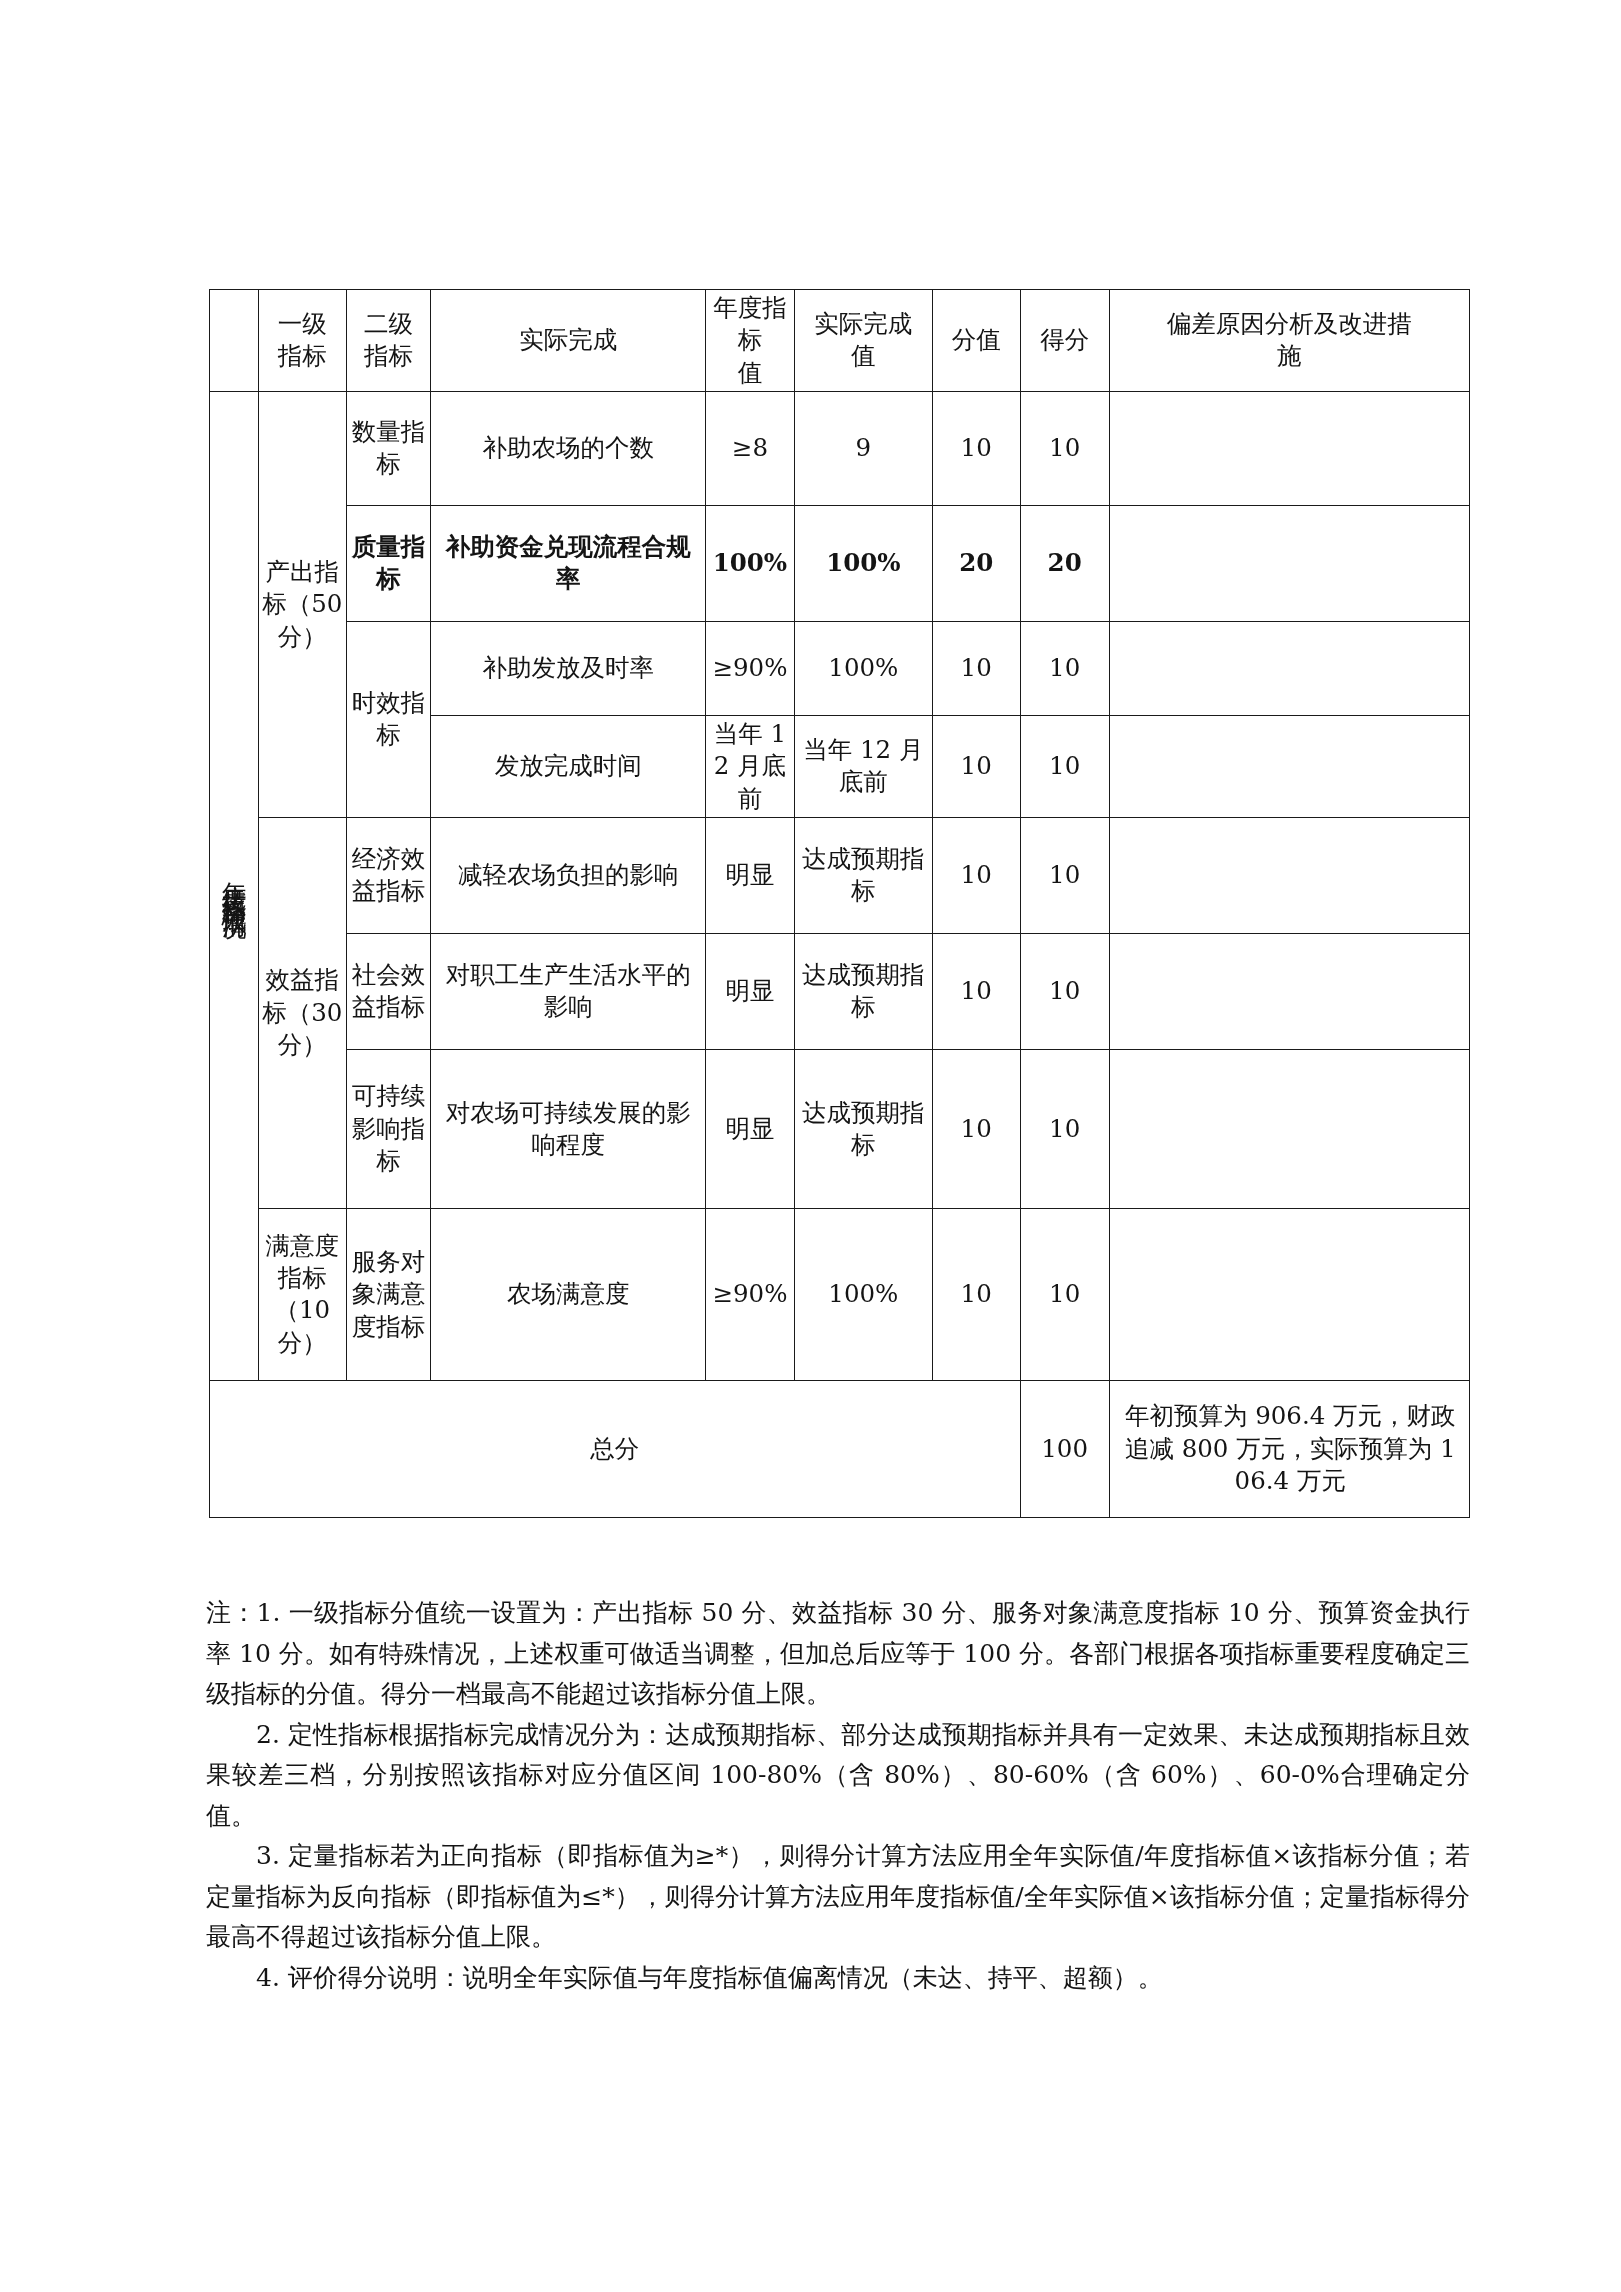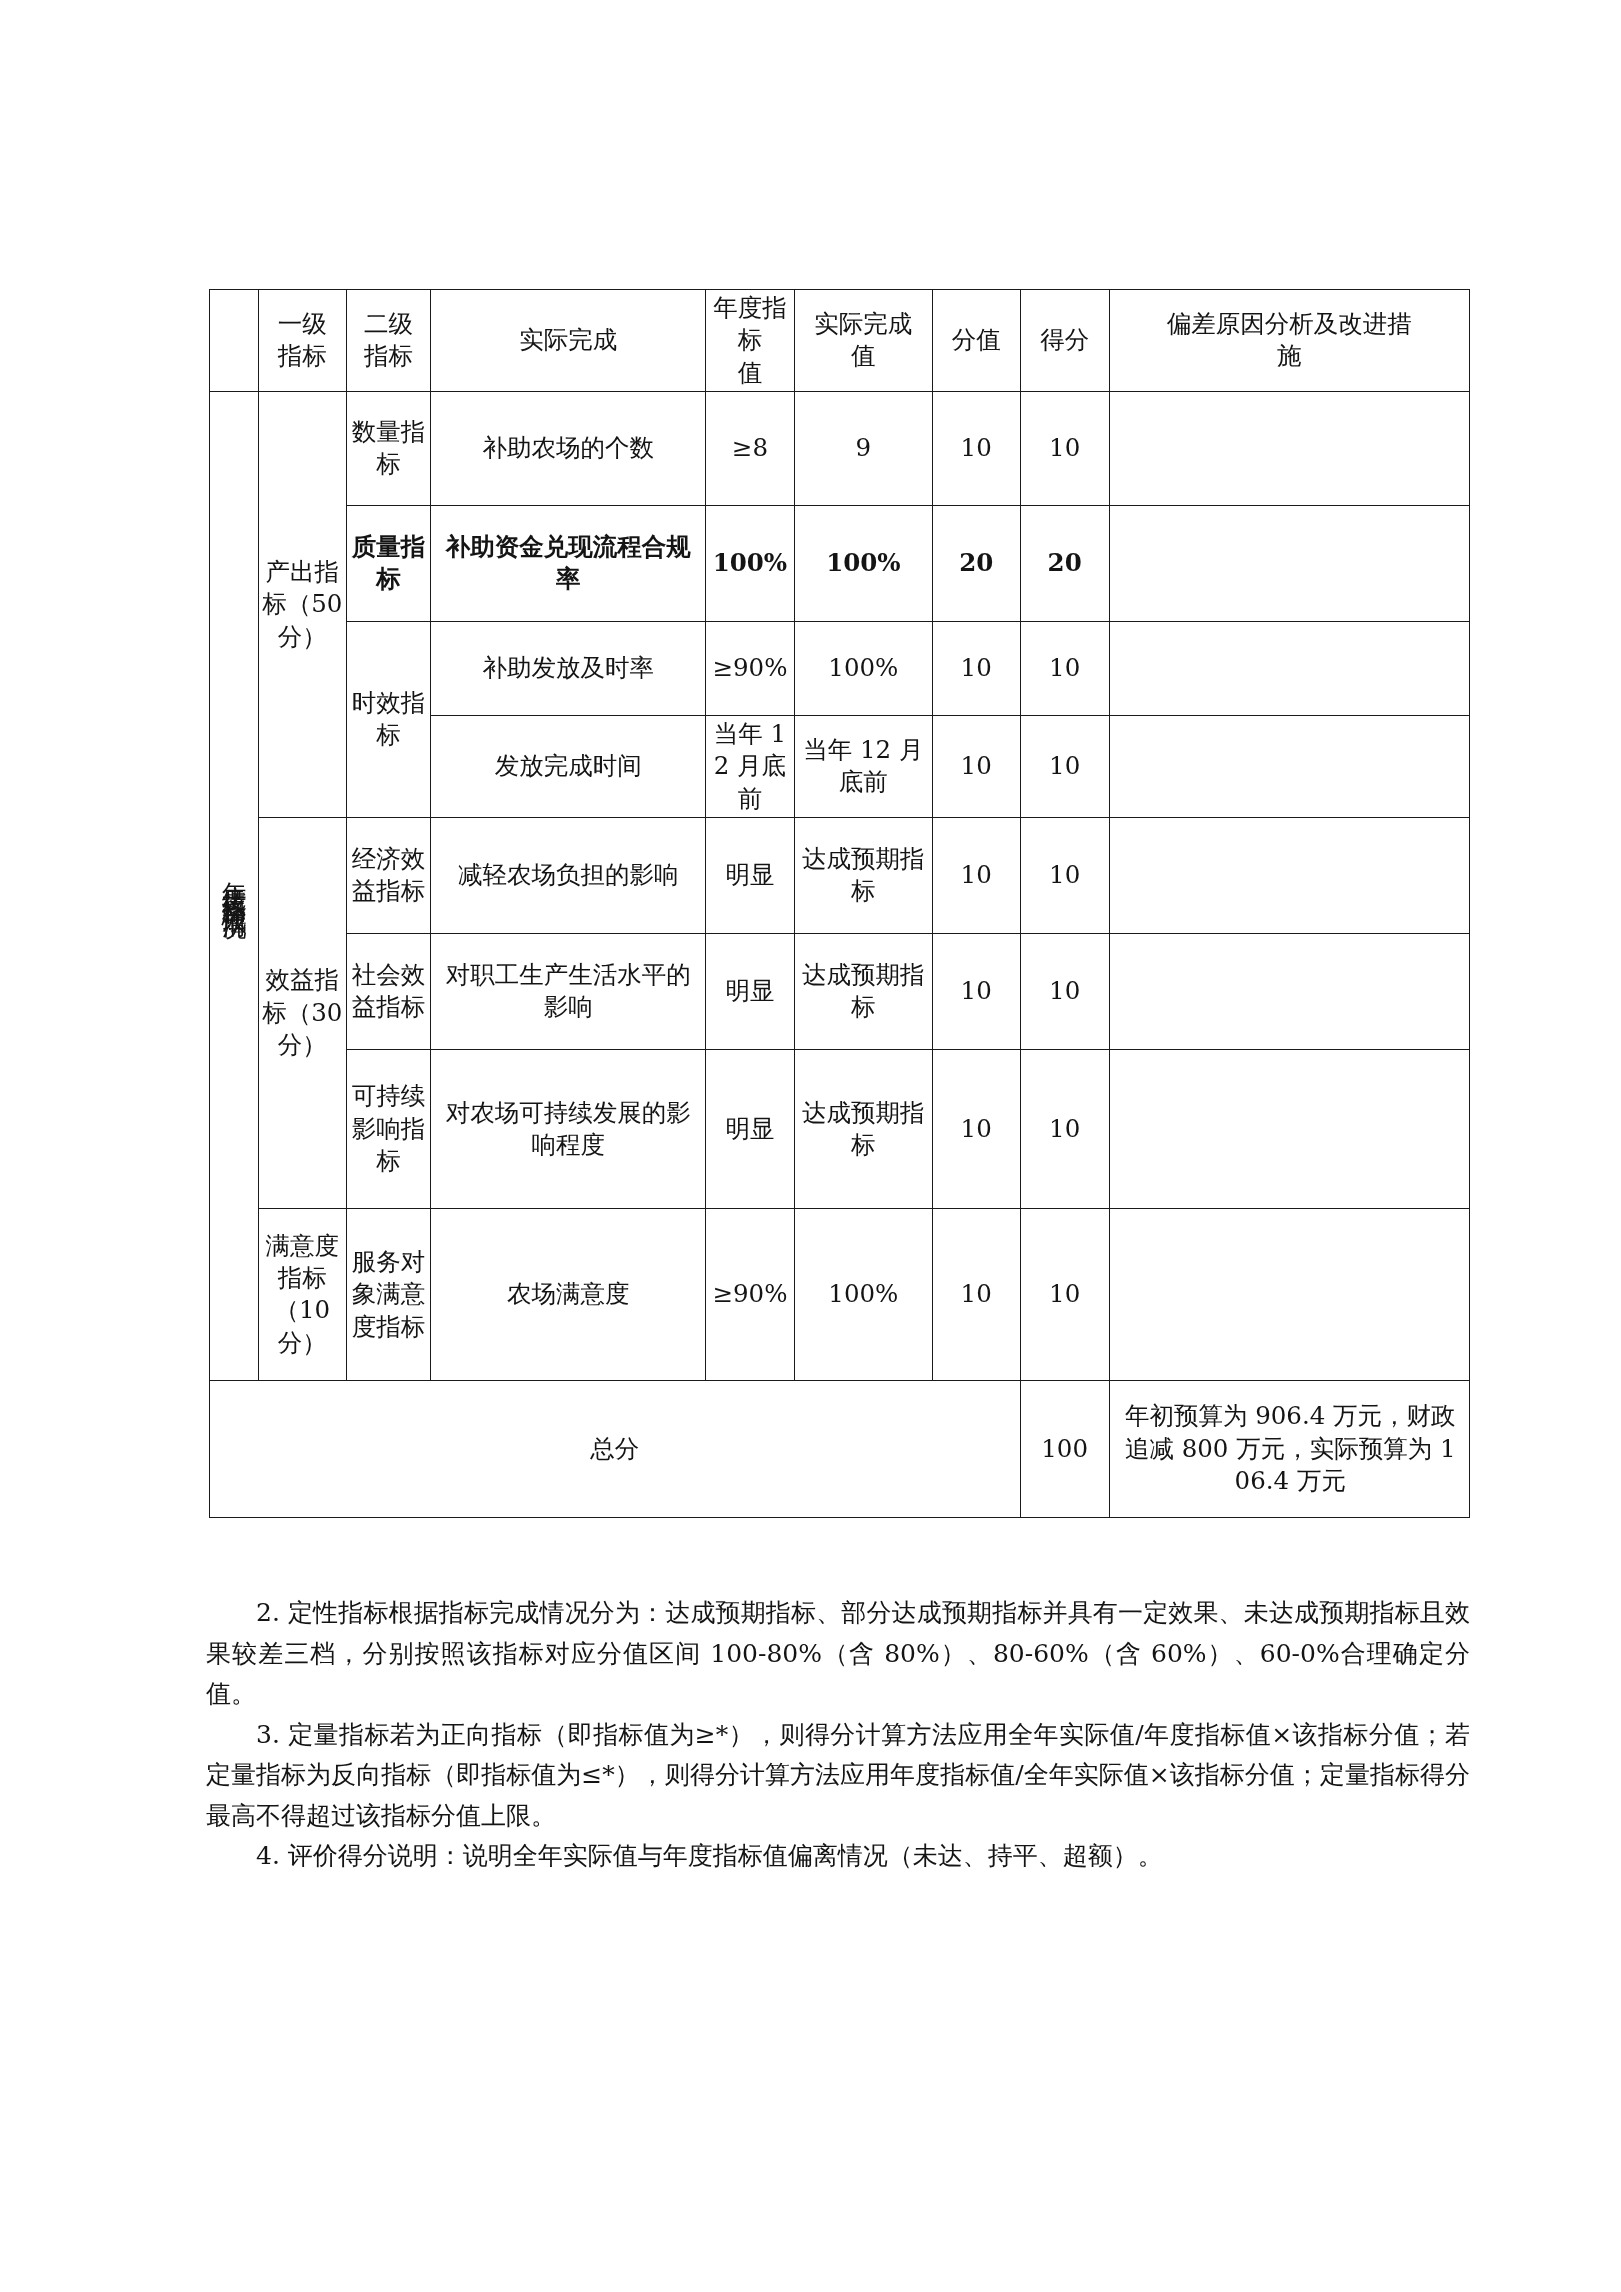--- a/index.html
+++ b/index.html
@@ -239,20 +239,21 @@
         <tr style="height:137px;">
           <td colspan="7" class="total-label"><span>总分</span></td>
           <td><span>100</span></td>
           <td class="budget-note"><span>年初预算为 906.4 万元，财政追减 800 万元，实际预算为 106.4 万元</span></td>
         </tr>
       </tbody>
     </table>
   </div>
 
   <div class="notes">
+    <p>注：1. 一级指标分值统一设置为：产出指标 50 分、效益指标 30 分、服务对象满意度指标 10 分、预算资金执行率 10 分。如有特殊情况，上述权重可做适当调整，但加总后应等于 100 分。各部门根据各项指标重要程度确定三级指标的分值。得分一档最高不能超过该指标分值上限。</p>
     <p class="indent">2. 定性指标根据指标完成情况分为：达成预期指标、部分达成预期指标并具有一定效果、未达成预期指标且效果较差三档，分别按照该指标对应分值区间 100-80%（含 80%）、80-60%（含 60%）、60-0%合理确定分值。</p>
     <p class="indent">3. 定量指标若为正向指标（即指标值为≥*），则得分计算方法应用全年实际值/年度指标值×该指标分值；若定量指标为反向指标（即指标值为≤*），则得分计算方法应用年度指标值/全年实际值×该指标分值；定量指标得分最高不得超过该指标分值上限。</p>
     <p class="indent">4. 评价得分说明：说明全年实际值与年度指标值偏离情况（未达、持平、超额）。</p>
   </div>
 
 
 </div>
 
 
 </body></html>

